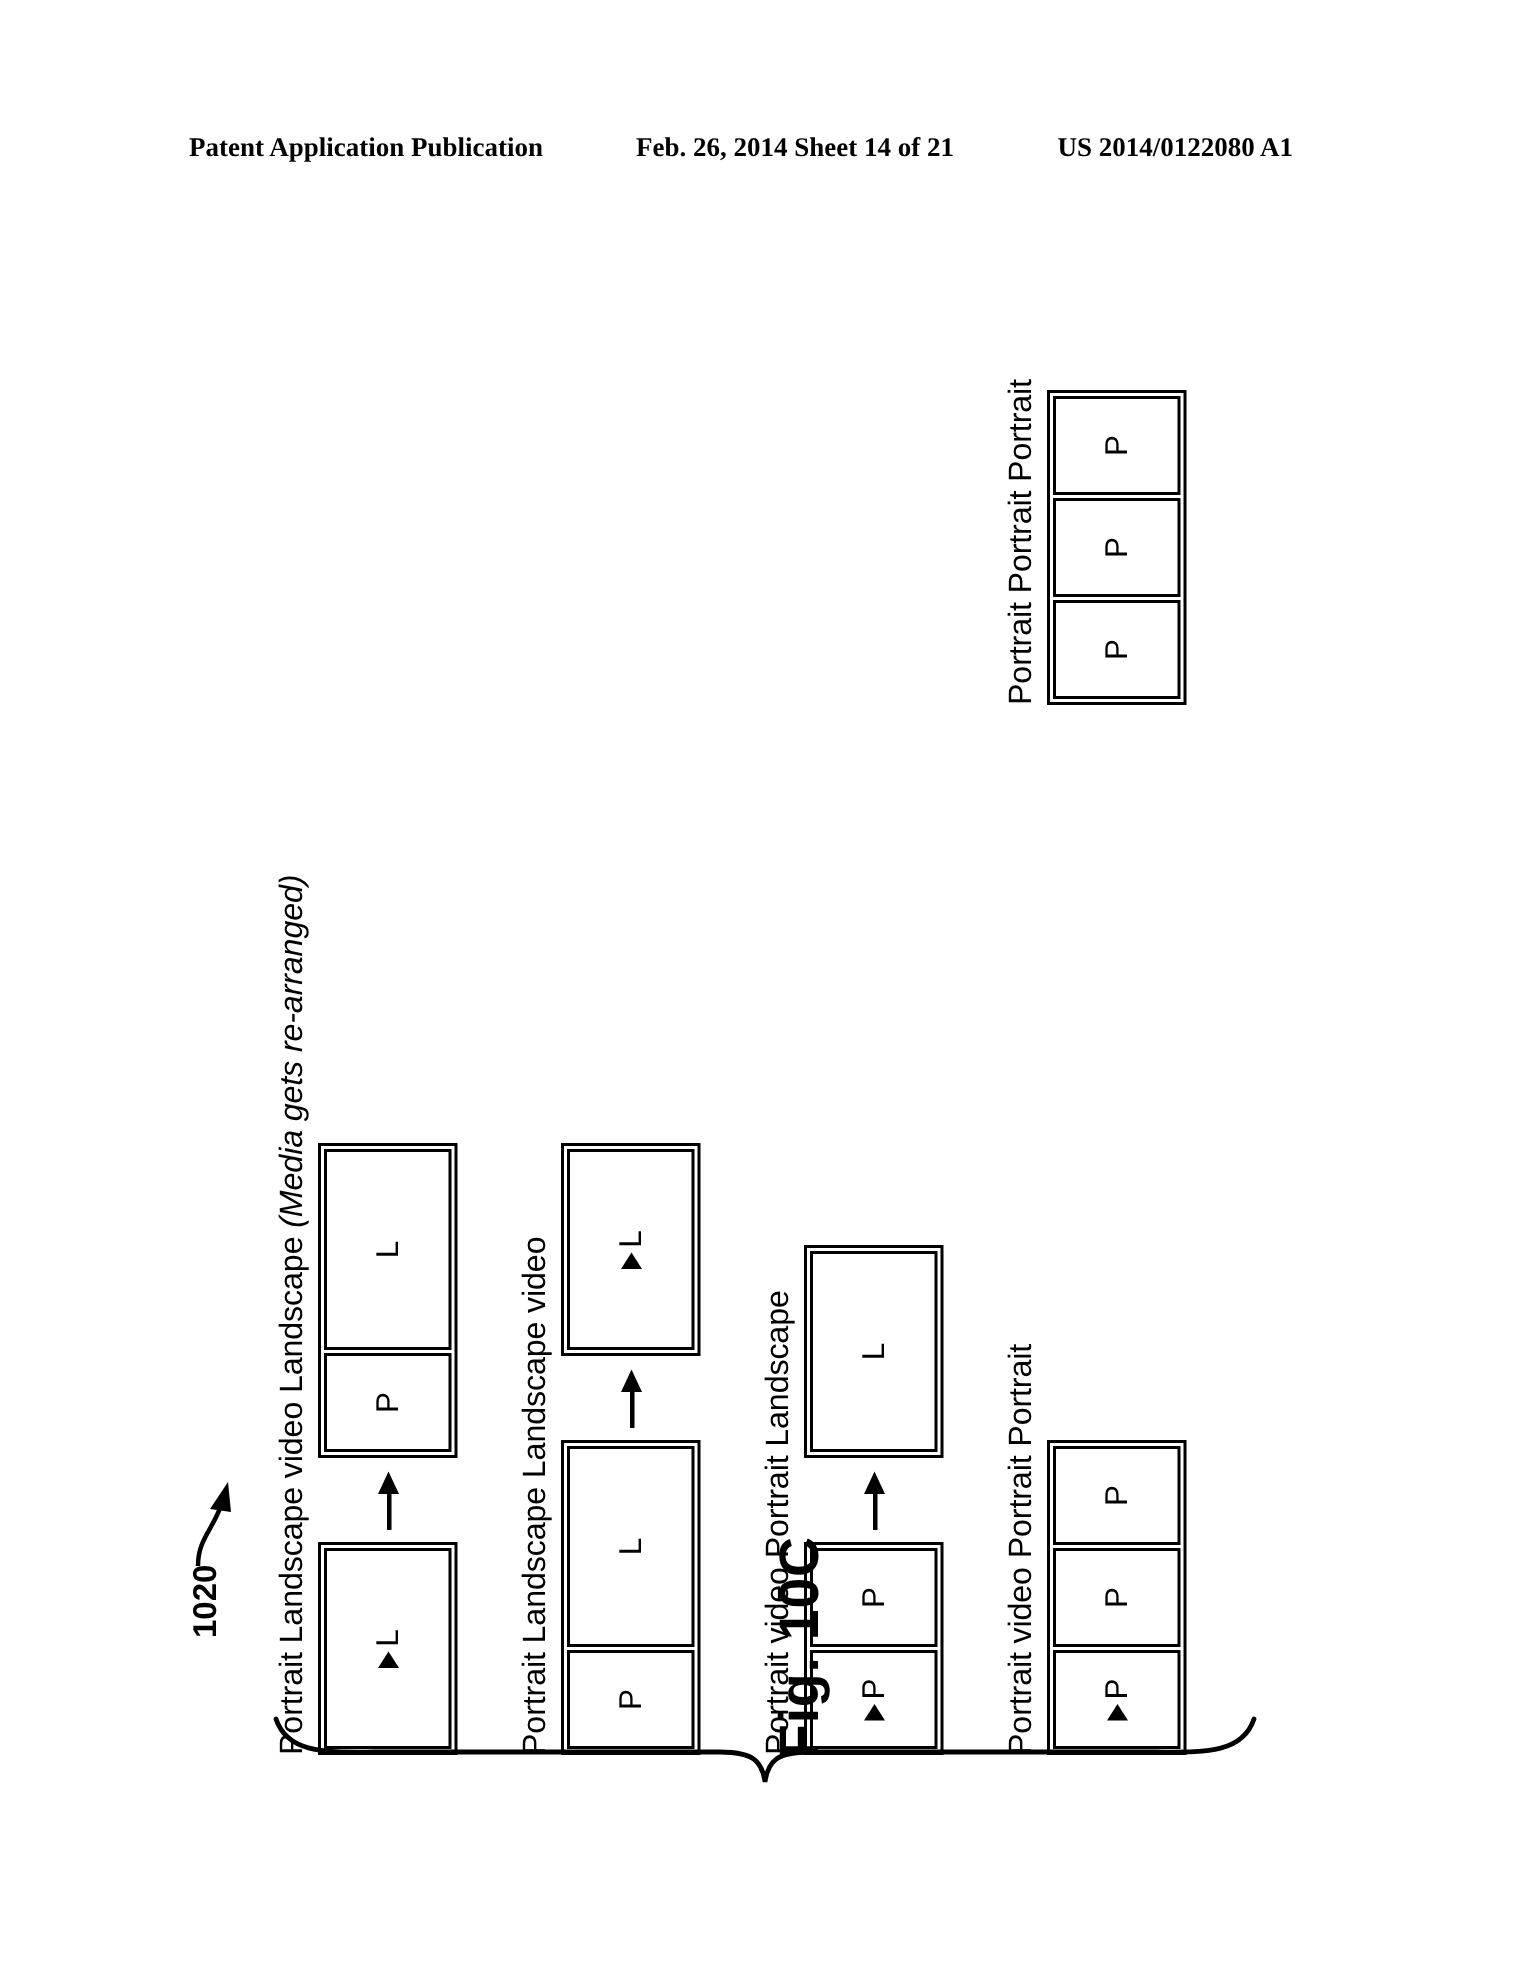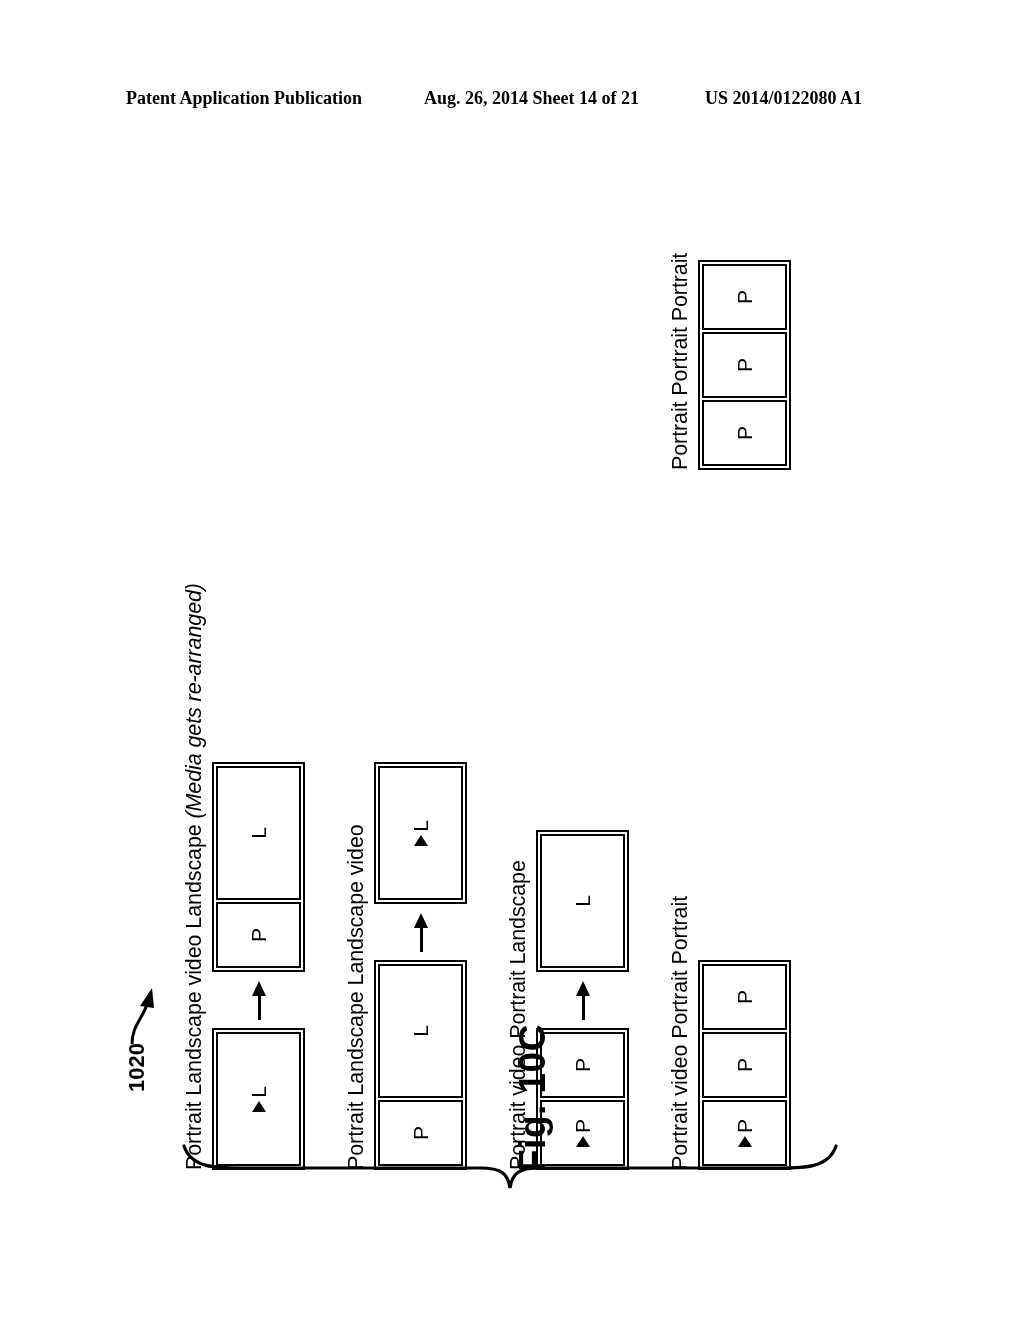--- a/index.html
+++ b/index.html
@@ -170,21 +170,21 @@
     font-weight: bold;
     letter-spacing: 0.5px;
     white-space: nowrap;
   }
 </style>
 </head>
 <body>
 
 <div class="page-header">
   <span class="hdr-pub">Patent Application Publication</span>
-  <span class="hdr-date">Aug. 26, 2014  Sheet 14 of 21</span>
+  <span class="hdr-date">Feb. 26, 2014  Sheet 14 of 21</span>
   <span class="hdr-num">US 2014/0122080 A1</span>
 </div>
 
 <div class="figure-stage">
   <div class="rot-canvas" id="rot-canvas">
 
     <div id="rows-host">
         <div class="row" style="left: 0px; top: 0px;">
           <div class="row-label"><span>Portrait Landscape video Landscape </span><i>(Media gets re-arranged)</i></div>
           <div class="row-body">

